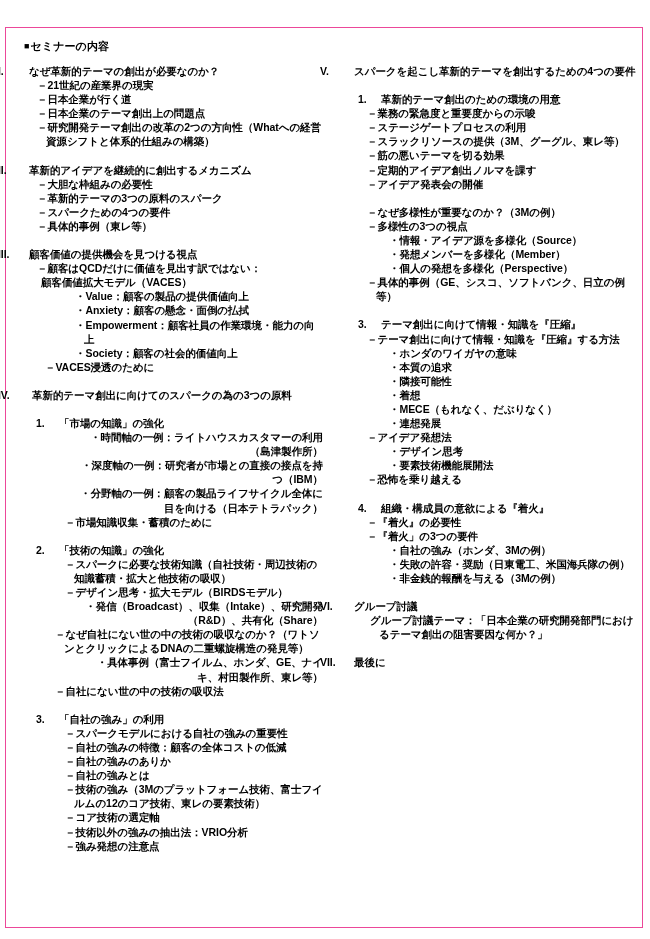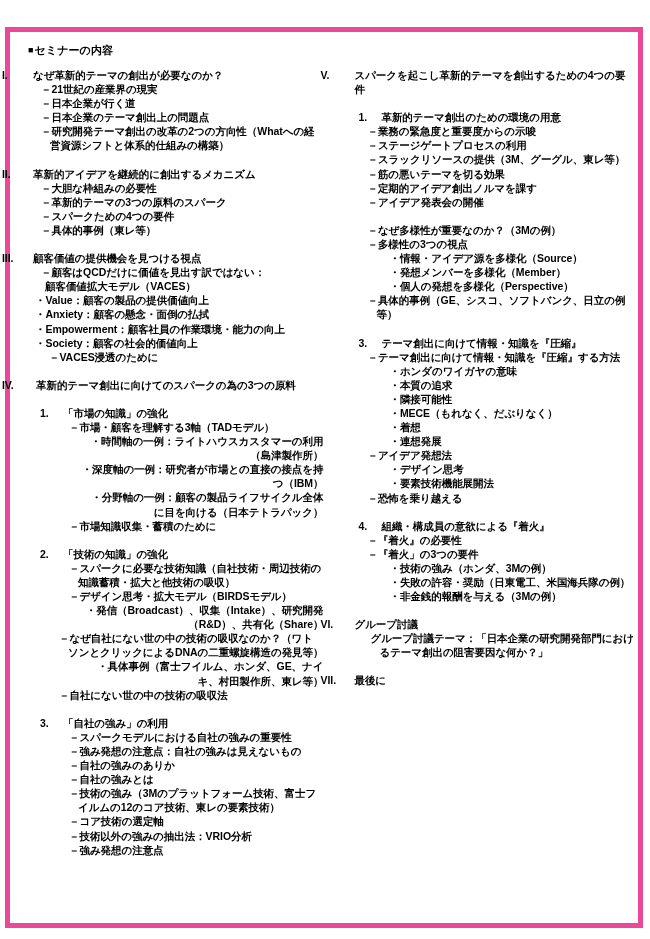--- a/index.html
+++ b/index.html
@@ -15,21 +15,21 @@
     color: #000000;
     overflow: hidden;
   }
 
   #page {
     position: absolute;
     left: 5px;
     top: 27px;
     width: 638px;
     height: 901px;
-    border: 5px solid #ec4899;
+    border: 1px solid #ec4899;
     box-sizing: border-box;
     background: #ffffff;
   }
 
   #inner {
     position: absolute;
     left: 0;
     top: 0;
     right: 0;
     bottom: 0;
@@ -92,21 +92,21 @@
   .lvl-dash {
     font-weight: bold;
     margin-left: 22px;
     text-indent: 0;
   }
   .lvl-dash2  { font-weight: bold; margin-left: 30px; }
   .lvl-dash3  { font-weight: bold; margin-left: 50px; }
   .lvl-dash4  { font-weight: bold; margin-left: 40px; }
 
   
-  .lvl-dot   { font-weight: bold; margin-left: 16px; }
+  .lvl-dot   { font-weight: bold; margin-left: 60px; }
   .lvl-dot2  { font-weight: bold; margin-left: 62px; text-align: right; }
   .lvl-dot3  { font-weight: bold; margin-left: 52px; }
 
   .lvl-plain  { font-weight: bold; margin-left: 26px; }
   .lvl-plain2 { font-weight: bold; margin-left: 33px; }
 
   
   .hang      { padding-left: 9px;  text-indent: -9px; }
   .hang-rn   { padding-left: 17px; text-indent: -17px; }
   .hang-num  { padding-left: 12px; text-indent: -12px; }
@@ -146,37 +146,36 @@
           <div class="ln lvl-plain">顧客価値拡大モデル（VACES）</div>
           <div class="ln lvl-dot hang">・Value：顧客の製品の提供価値向上</div>
           <div class="ln lvl-dot hang">・Anxiety：顧客の懸念・面倒の払拭</div>
           <div class="ln lvl-dot hang">・Empowerment：顧客社員の作業環境・能力の向上</div>
           <div class="ln lvl-dot hang">・Society：顧客の社会的価値向上</div>
           <div class="ln lvl-dash2 hang">－VACES浸透のために</div>
           <div class="gap"></div>
           <div class="ln lvl-roman wide hang-rn"><span class="rn">IV.</span><span>革新的テーマ創出に向けてのスパークの為の3つの原料</span></div>
           <div class="gap"></div>
           <div class="ln lvl-num hang-num"><span class="rn">1.</span><span>「市場の知識」の強化</span></div>
-          <div class="ln lvl-dash3 hang">－市場・顧客を理解する3軸（TADモデル）</div>
           <div class="ln lvl-dot2 hang">・時間軸の一例：ライトハウスカスタマーの利用（島津製作所）</div>
           <div class="ln lvl-dot2 hang">・深度軸の一例：研究者が市場との直接の接点を持つ（IBM）</div>
           <div class="ln lvl-dot2 hang">・分野軸の一例：顧客の製品ライフサイクル全体に目を向ける（日本テトラパック）</div>
           <div class="ln lvl-dash3 hang">－市場知識収集・蓄積のために</div>
           <div class="gap"></div>
           <div class="ln lvl-num hang-num"><span class="rn">2.</span><span>「技術の知識」の強化</span></div>
           <div class="ln lvl-dash3 hang">－スパークに必要な技術知識（自社技術・周辺技術の知識蓄積・拡大と他技術の吸収）</div>
           <div class="ln lvl-dash3 hang">－デザイン思考・拡大モデル（BIRDSモデル）</div>
           <div class="ln lvl-dot2 hang">・発信（Broadcast）、収集（Intake）、研究開発（R&amp;D）、共有化（Share）</div>
           <div class="ln lvl-dash4 hang">－なぜ自社にない世の中の技術の吸収なのか？（ワトソンとクリックによるDNAの二重螺旋構造の発見等）</div>
           <div class="ln lvl-dot2 hang">・具体事例（富士フイルム、ホンダ、GE、ナイキ、村田製作所、東レ等）</div>
           <div class="ln lvl-dash4 hang">－自社にない世の中の技術の吸収法</div>
           <div class="gap"></div>
           <div class="ln lvl-num hang-num"><span class="rn">3.</span><span>「自社の強み」の利用</span></div>
           <div class="ln lvl-dash3 hang">－スパークモデルにおける自社の強みの重要性</div>
-          <div class="ln lvl-dash3 hang">－強み発想の注意点：自社の強みは見えないもの</div>
+          <div class="ln lvl-dash3 hang">－自社の強みの特徴：顧客の全体コストの低減</div>
           <div class="ln lvl-dash3 hang">－自社の強みのありか</div>
           <div class="ln lvl-dash3 hang">－自社の強みとは</div>
           <div class="ln lvl-dash3 hang">－技術の強み（3Mのプラットフォーム技術、富士フイルムの12のコア技術、東レの要素技術）</div>
           <div class="ln lvl-dash3 hang">－コア技術の選定軸</div>
           <div class="ln lvl-dash3 hang">－技術以外の強みの抽出法：VRIO分析</div>
           <div class="ln lvl-dash3 hang">－強み発想の注意点</div>
         </div>
       <div class="col col-right" id="col-right">
           <div class="ln lvl-roman wide hang-rn"><span class="rn">V.</span><span>スパークを起こし革新的テーマを創出するための4つの要件</span></div>
           <div class="gap"></div>
@@ -193,32 +192,32 @@
           <div class="ln lvl-dot3 hang">・情報・アイデア源を多様化（Source）</div>
           <div class="ln lvl-dot3 hang">・発想メンバーを多様化（Member）</div>
           <div class="ln lvl-dot3 hang">・個人の発想を多様化（Perspective）</div>
           <div class="ln lvl-dash2 hang">－具体的事例（GE、シスコ、ソフトバンク、日立の例等）</div>
           <div class="gap"></div>
           <div class="ln lvl-num hang-num"><span class="rn">3.</span><span>テーマ創出に向けて情報・知識を『圧縮』</span></div>
           <div class="ln lvl-dash2 hang">－テーマ創出に向けて情報・知識を『圧縮』する方法</div>
           <div class="ln lvl-dot3 hang">・ホンダのワイガヤの意味</div>
           <div class="ln lvl-dot3 hang">・本質の追求</div>
           <div class="ln lvl-dot3 hang">・隣接可能性</div>
+          <div class="ln lvl-dot3 hang">・着想</div>
           <div class="ln lvl-dot3 hang">・MECE（もれなく、だぶりなく）</div>
-          <div class="ln lvl-dot3 hang">・着想</div>
           <div class="ln lvl-dot3 hang">・連想発展</div>
           <div class="ln lvl-dash2 hang">－アイデア発想法</div>
           <div class="ln lvl-dot3 hang">・デザイン思考</div>
           <div class="ln lvl-dot3 hang">・要素技術機能展開法</div>
           <div class="ln lvl-dash2 hang">－恐怖を乗り越える</div>
           <div class="gap"></div>
           <div class="ln lvl-num hang-num"><span class="rn">4.</span><span>組織・構成員の意欲による『着火』</span></div>
           <div class="ln lvl-dash2 hang">－『着火』の必要性</div>
           <div class="ln lvl-dash2 hang">－『着火」の3つの要件</div>
-          <div class="ln lvl-dot3 hang">・技術の強み（ホンダ、3Mの例）</div>
+          <div class="ln lvl-dot3 hang">・自社の強み（ホンダ、3Mの例）</div>
           <div class="ln lvl-dot3 hang">・失敗の許容・奨励（日東電工、米国海兵隊の例）</div>
           <div class="ln lvl-dot3 hang">・非金銭的報酬を与える（3Mの例）</div>
           <div class="gap"></div>
           <div class="ln lvl-roman wide hang-rn"><span class="rn">VI.</span><span>グループ討議</span></div>
           <div class="ln lvl-plain2 hang">グループ討議テーマ：「日本企業の研究開発部門におけるテーマ創出の阻害要因な何か？」</div>
           <div class="gap"></div>
           <div class="ln lvl-roman wide hang-rn"><span class="rn">VII.</span><span>最後に</span></div>
         </div>
     </div>
 

